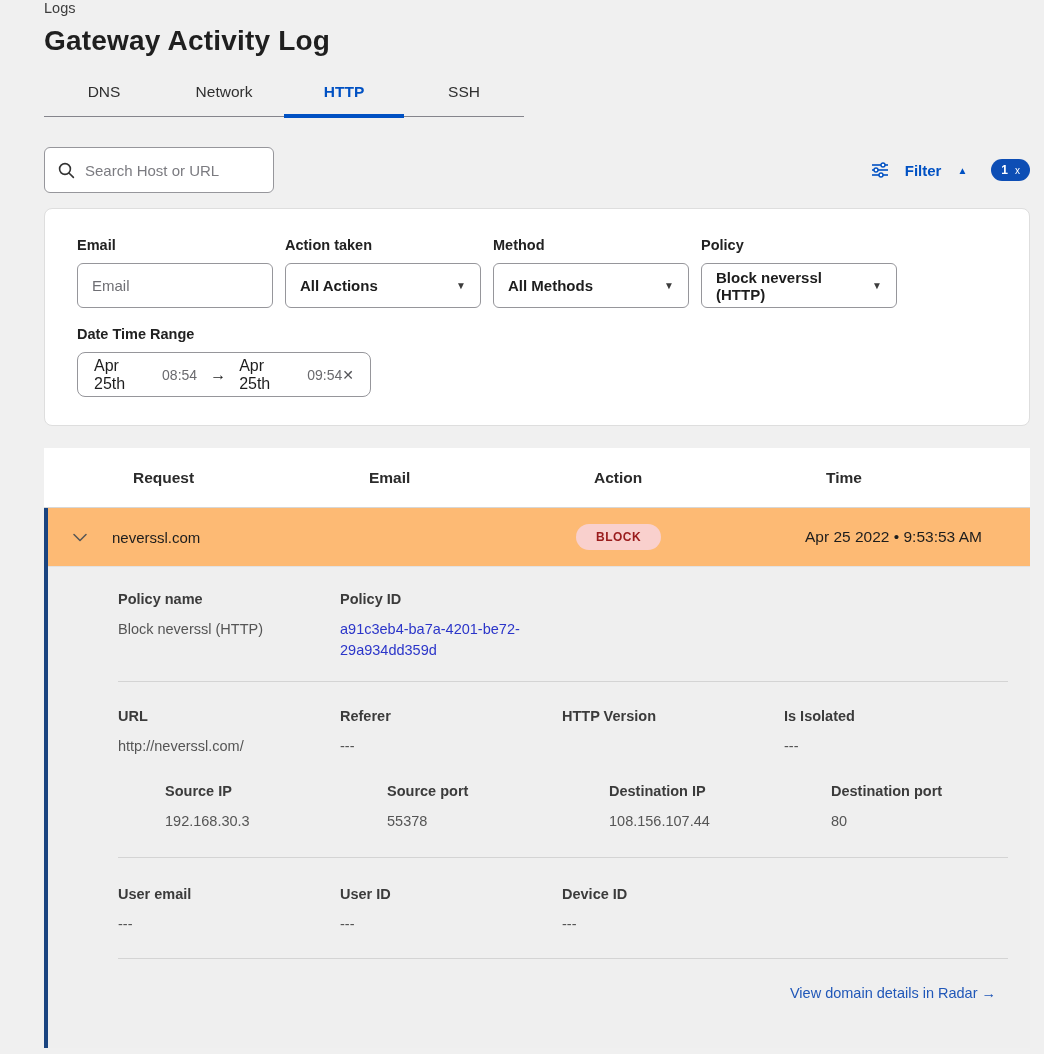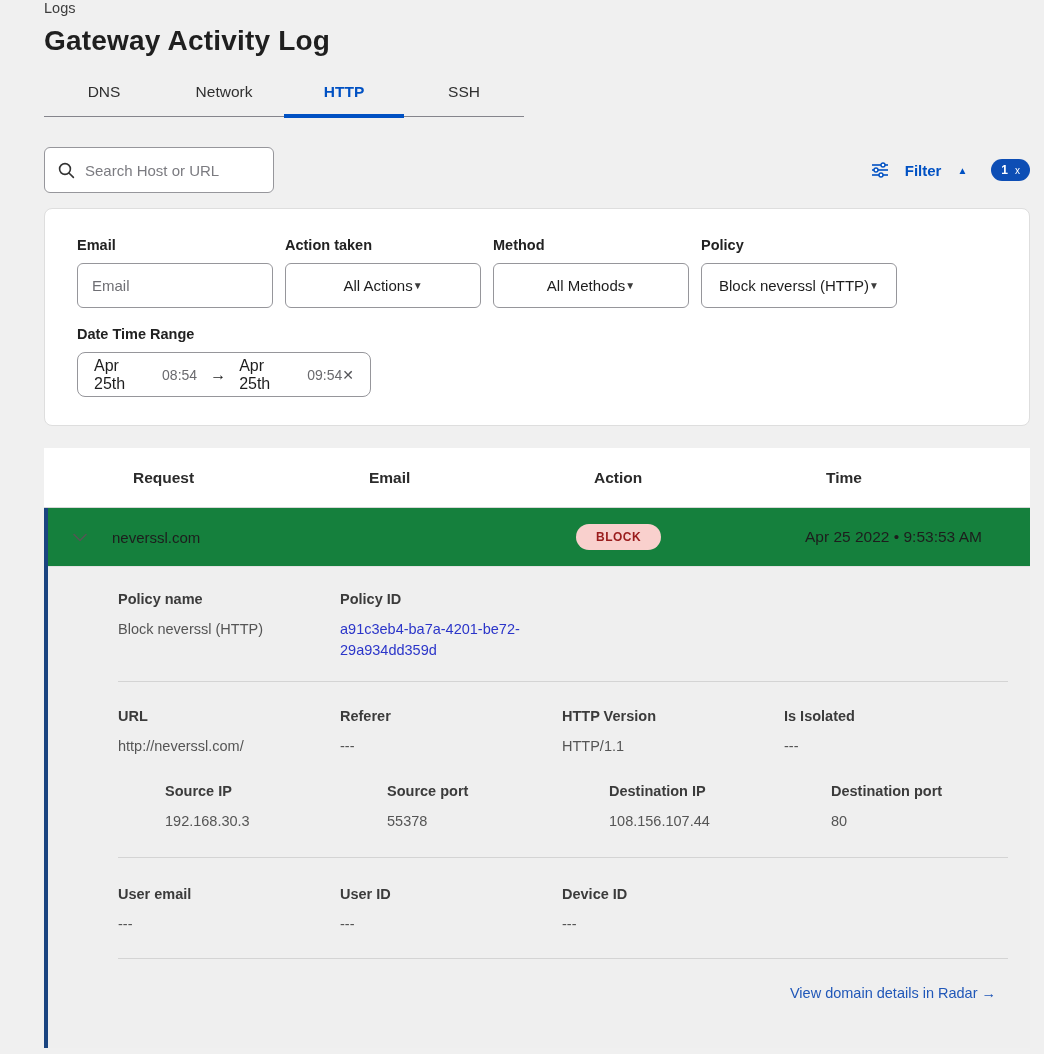--- a/index.html
+++ b/index.html
@@ -34,34 +34,34 @@
   .filter-badge { margin-left:8px; background:#0d4eb5; color:#fff; border-radius:12px; height:22px; padding:0 10px; font-size:12px; font-weight:700; display:flex; align-items:center; gap:7px; }
   .filter-badge .bx { font-size:10px; font-weight:400; }
 
   
   .filter-panel { margin-top:15px; width:986px; height:218px; background:#fff; border:1px solid #dedede; border-radius:8px; padding:28px 32px 0; }
   .filter-grid { display:flex; gap:12px; }
   .ffield label, .date-label { display:block; font-size:14.5px; font-weight:700; color:#222; margin-bottom:10px; }
   .finput, .fselect { width:196px; height:45px; border:1px solid #96969b; border-radius:6px; background:#fff; font-size:15px; color:#1d1d1d; padding:0 14px; }
   .finput { font-family:"Liberation Sans", sans-serif; outline:none; }
   .finput::placeholder { color:#6f6f74; opacity:1; }
-  .fselect { display:flex; align-items:center; justify-content:center; cursor:pointer; }
+  .fselect { display:flex; align-items:center; justify-content:space-between; cursor:pointer;font-weight:bold; }
   .fselect .caret { color:#3c3c3c; font-size:10px; }
   .date-section { margin-top:18px; }
   .date-range-box { width:294px; height:45px; border:1px solid #96969b; border-radius:8px; background:#fff; display:flex; align-items:center; padding:0 16px; cursor:pointer; }
   .dr-date { font-size:16px; color:#1d1d1d; }
   .dr-time { font-size:14px; color:#6a6a6e; margin-left:9px; }
   .dr-arrow { font-size:16px; color:#222; margin:0 13px; }
   .dr-close { margin-left:auto; color:#545458; font-size:14px; cursor:pointer; }
 
   
   .table-card { margin-top:22px; width:986px; background:#fff; }
   .table-header { display:grid; grid-template-columns:68px 236px 225px 232px 1fr; height:60px; align-items:center; font-weight:700; font-size:15.5px; color:#2b2b2b; border-bottom:1px solid #d7d7d7; background:#fff;padding-left:21px; }
   .row-group { border-left:4px solid #1a4480; }
-  .log-row { display:grid; grid-template-columns:64px 236px 225px 232px 1fr; height:59px; align-items:center; border-bottom:1px solid #e2e2e2; background:#15803d; cursor:pointer; }
+  .log-row { display:grid; grid-template-columns:64px 236px 225px 232px 1fr; height:59px; align-items:center; border-bottom:1px solid #e2e2e2; background:#fdba74; cursor:pointer; }
   .chev-cell { display:flex; justify-content:center; }
   .req-cell { font-size:15px; color:#1d1d1d; }
   .badge-block { display:inline-block; margin-left:3px; background:#f9d0cd; color:#9a1c1c; font-size:12px; font-weight:700; letter-spacing:.5px; padding:6px 20px; border-radius:14px; }
   .time-cell { font-size:15.5px; color:#1d1d1d; }
 
   
   .details-panel { background:#efefef; height:481px; padding:24px 22px 0 70px; }
   .dgrid { display:grid; grid-template-columns:222px 222px 222px 222px; }
   .dgrid2 { display:grid; grid-template-columns:222px 222px; }
   .dlabel { font-size:14.5px; font-weight:700; color:#3b3b3b; margin-bottom:12px; }
@@ -203,21 +203,20 @@
           <div>
             <div class="dlabel">URL</div>
             <div class="dvalue">http://neverssl.com/</div>
           </div>
           <div>
             <div class="dlabel">Referer</div>
             <div class="dvalue">---</div>
           </div>
           <div>
             <div class="dlabel">HTTP Version</div>
-            <div class="dvalue">HTTP/1.1</div>
           </div>
           <div>
             <div class="dlabel">Is Isolated</div>
             <div class="dvalue">---</div>
           </div>
         </div>
 
         <div class="dgrid sec3">
           <div>
             <div class="dlabel">Source IP</div>

